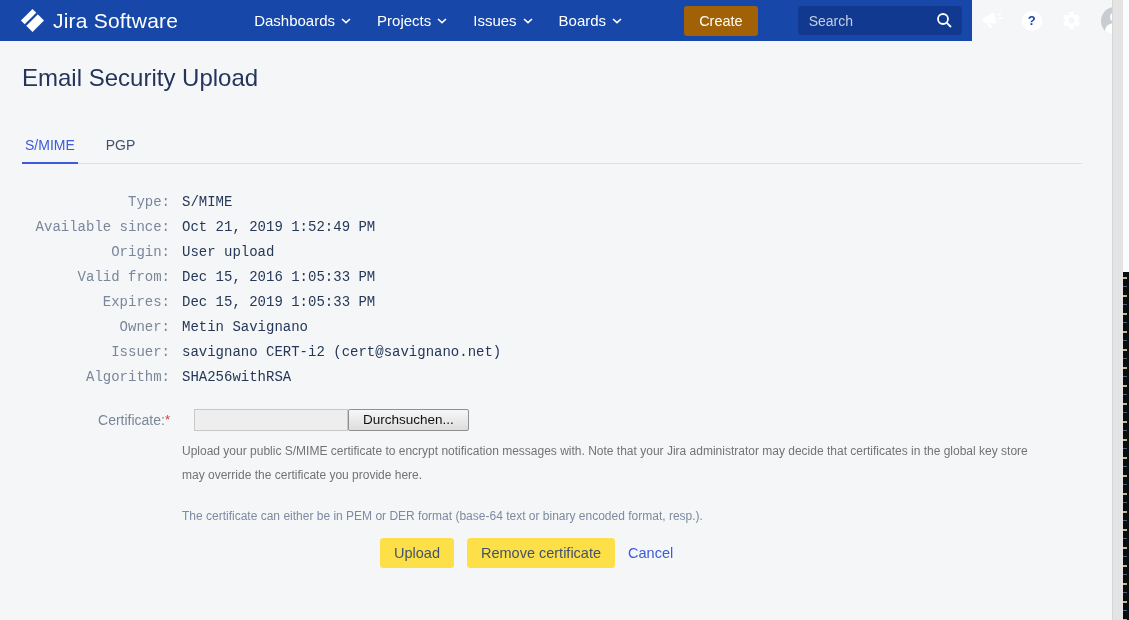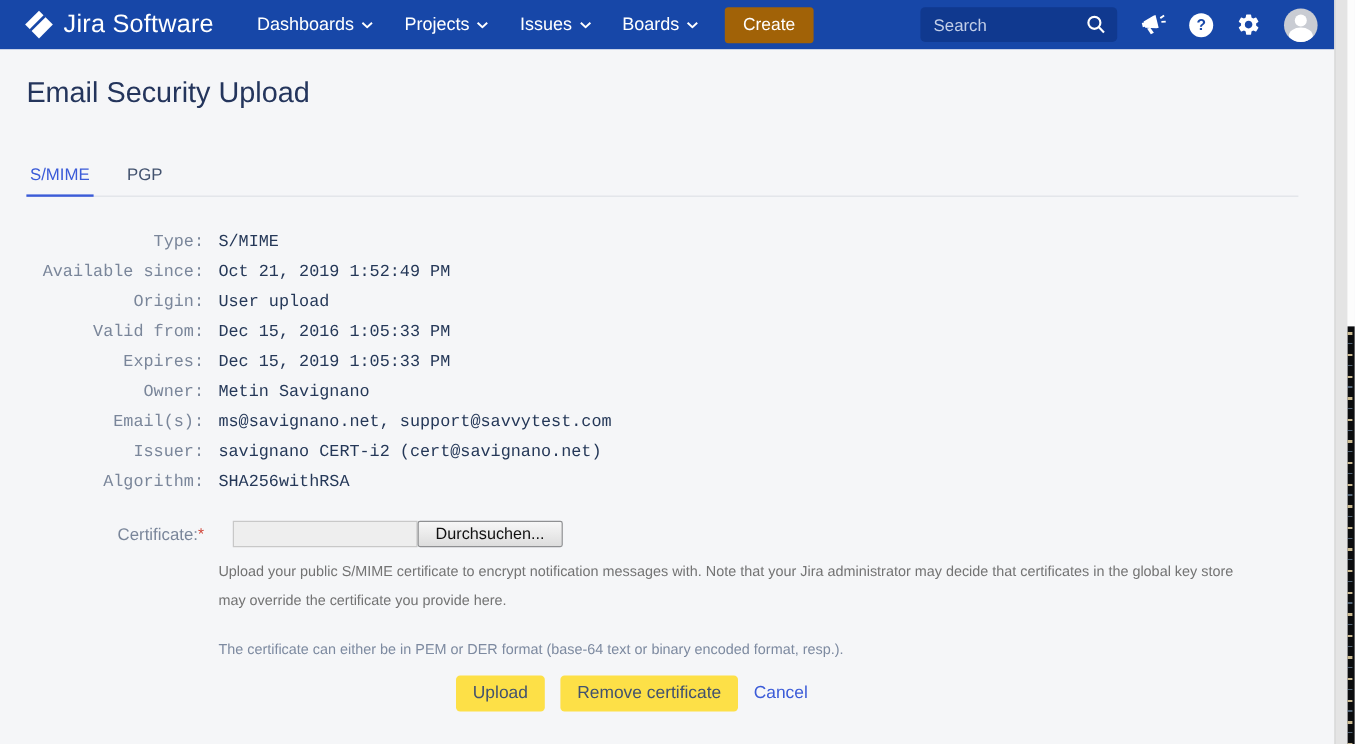--- a/index.html
+++ b/index.html
@@ -5,24 +5,25 @@
   * { box-sizing: border-box; margin: 0; padding: 0; }
   html,body { width:1129px; height:620px; overflow:hidden; }
   body {
     font-family: "Liberation Sans", sans-serif;
     background:#f5f6f8;
     color:#253858;
     position:relative;
   }
   
   .navbar {
-    position:absolute; left:0; top:0; width:1112px; height:41px;
+    position:absolute; left:0; top:0; width:972px; height:41px;
     background:#1747a8;
     display:flex; align-items:center;
     padding:0 14px 0 20px;
+    gap:40px;
   }
   .logo { display:flex; align-items:center; gap:8px; cursor:pointer; }
   .logo-text { color:#fff; font-size:21px; font-weight:500; letter-spacing:.2px; white-space:nowrap; }
   .nav-menu { display:flex; align-items:center; margin-left:26px; gap:6px; }
   .nav-item {
     color:#fff; font-size:15px; padding:6px 10px; border-radius:3px;
     display:flex; align-items:center; gap:6px; cursor:pointer; white-space:nowrap;
   }
   .create-btn {
     margin-left:12px; background:#a16207; color:#fff; border:none;
@@ -210,24 +211,20 @@
       <div class="flabel">Valid from:</div>
       <div class="fvalue">Dec 15, 2016 1:05:33 PM</div>
     </div>
     <div class="frow">
       <div class="flabel">Expires:</div>
       <div class="fvalue">Dec 15, 2019 1:05:33 PM</div>
     </div>
     <div class="frow">
       <div class="flabel">Owner:</div>
       <div class="fvalue">Metin Savignano</div>
-    </div>
-    <div class="frow">
-      <div class="flabel">Email(s):</div>
-      <div class="fvalue">ms@savignano.net, support@savvytest.com</div>
     </div>
     <div class="frow">
       <div class="flabel">Issuer:</div>
       <div class="fvalue">savignano CERT-i2 (cert@savignano.net)</div>
     </div>
     <div class="frow">
       <div class="flabel">Algorithm:</div>
       <div class="fvalue">SHA256withRSA</div>
     </div>
   </div>

